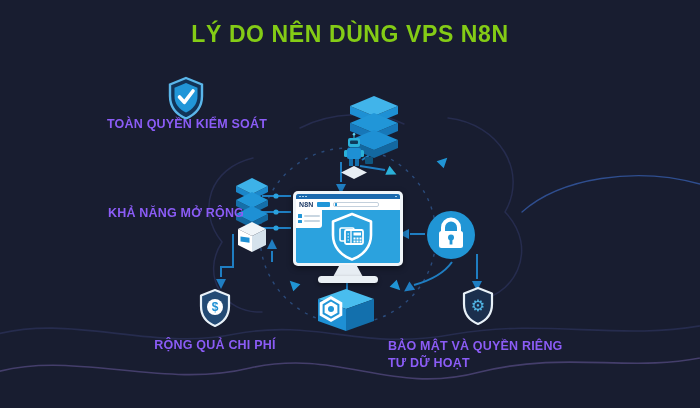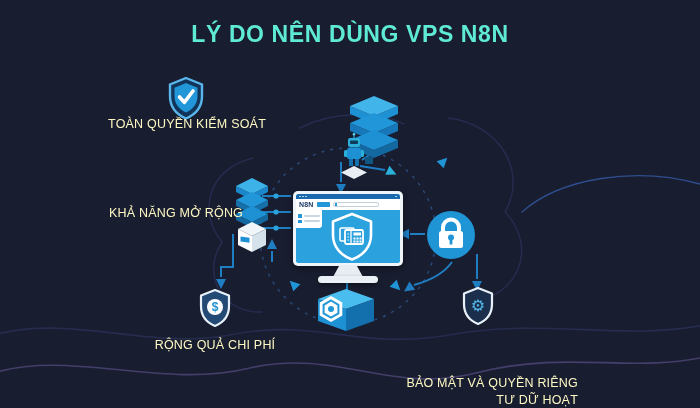--- a/index.html
+++ b/index.html
@@ -5,27 +5,27 @@
   html,body{margin:0;padding:0;background:#10141f;}
   .canvas{
     position:relative;width:700px;height:408px;overflow:hidden;
     background:#181d30;
     font-family:"Liberation Sans","DejaVu Sans",sans-serif;
   }
   svg{display:block;}
   .bg-decor{position:absolute;left:0;top:0;z-index:0;}
   .title{
     position:absolute;top:21px;left:0;width:700px;margin:0;text-align:center;
-    color:#5eead4;font-size:23px;font-weight:800;letter-spacing:.6px;z-index:3;
+    color:#84cc16;font-size:23px;font-weight:800;letter-spacing:.6px;z-index:3;
   }
   .flabel{
-    position:absolute;color:#fef9c3;font-size:12.5px;font-weight:400;
+    position:absolute;color:#8b5cf6;font-size:12.5px;font-weight:700;
     white-space:nowrap;transform:translateX(-50%);letter-spacing:.2px;z-index:3;
   }
-  .flabel.two-line{white-space:normal;text-align:right;width:190px;line-height:16.5px;margin-top:37px;}
+  .flabel.two-line{white-space:normal;text-align:left;width:190px;line-height:16.5px;}
   .icon-abs{position:absolute;z-index:2;}
 
   
   .monitor{position:absolute;left:293px;top:191px;z-index:2;}
   .monitor-frame{
     width:110px;height:75px;background:#eff4f8;border-radius:5px;
     padding:3px;box-sizing:border-box;box-shadow:0 2px 6px rgba(0,0,0,.45);
   }
   .screen{width:100%;height:100%;border-radius:3px;overflow:hidden;
     display:flex;flex-direction:column;position:relative;background:#2ba2de;}

